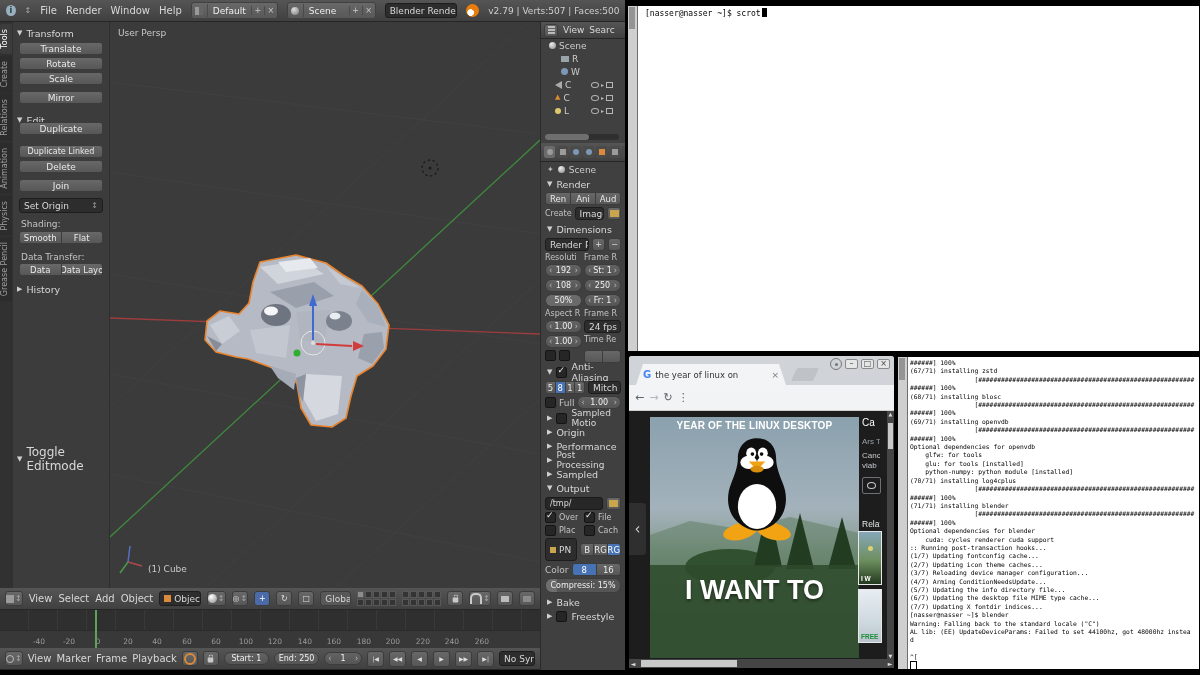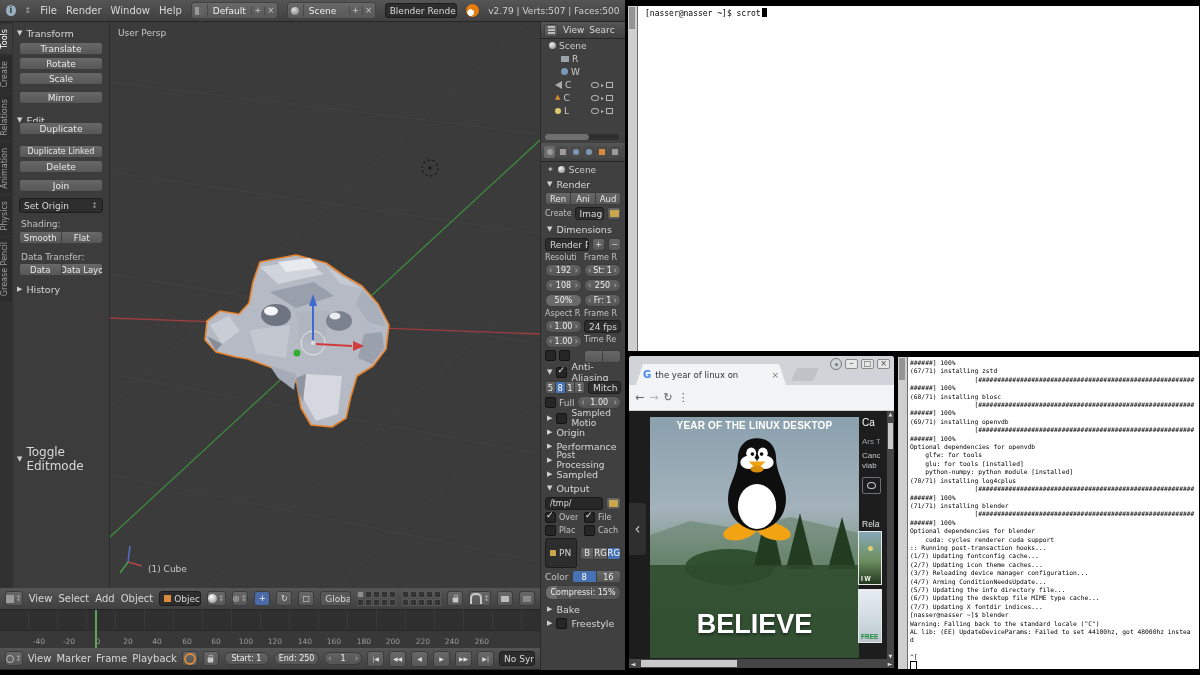--- a/index.html
+++ b/index.html
@@ -662,21 +662,21 @@
       <span style="display:flex;gap:3px;align-items:center">
           <span class="cb"></span>
           <span class="lbl">Plac</span>
         </span>
       <span style="display:flex;gap:3px;align-items:center">
           <span class="cb"></span>
           <span class="lbl">Cach</span>
         </span>
     </div>
     <div class="prow">
-      <div class="ddk" style="width:32px;height:30px">
+      <div class="ddk" style="width:32px;height:23px">
           <span class="cubedot" style="background:#c9a64e;width:6px;height:6px"></span>
           <span>PN</span>
         </div>
       <div class="seg" style="flex:1">
         <div class="sg">B</div>
         <div class="sg">RG</div>
         <div class="sg on">RG</div>
       </div>
     </div>
     <div class="prow">
@@ -751,21 +751,21 @@
         <ellipse cx="40" cy="33" rx="10" ry="8" fill="#fff"></ellipse>
         <ellipse cx="60" cy="33" rx="10" ry="8" fill="#fff"></ellipse>
         <ellipse cx="43" cy="22" rx="6" ry="7" fill="#fff"></ellipse>
         <ellipse cx="57" cy="22" rx="6" ry="7" fill="#fff"></ellipse>
         <circle cx="44.5" cy="23" r="2.2" fill="#0e0e0e"></circle>
         <circle cx="55.5" cy="23" r="2.2" fill="#0e0e0e"></circle>
         <path d="M40 32 L60 32 L50 42 Z" fill="#f2a313"></path>
         <ellipse cx="50" cy="41" rx="8" ry="4" fill="#d98e0b"></ellipse>
       </svg>
       <div class="p-head">YEAR OF THE LINUX DESKTOP</div>
-      <div class="p-believe">BELIEVE</div>
+      <div class="p-want">I WANT TO</div>
     </div>
     <div class="navprev">‹</div>
     <div class="sideband" style="top:6px;font-size:10px;color:#fff;width:18px">Ca</div>
     <div class="sideband" style="top:26px;font-size:8px;color:#98a0a6;width:18px">Ars T</div>
     <div class="sideband" style="top:40px;font-size:8px;color:#c4c8cc;width:18px">Canc</div>
     <div class="sideband" style="top:50px;font-size:8px;color:#c4c8cc;width:18px">viab</div>
     <div class="sideband" style="top:66px;width:17px;height:15px;border:1px solid #6b7075;border-radius:2px;display:flex;align-items:center;justify-content:center">
       <i style="width:7px;height:5px;border:1px solid #c4c8cc;border-radius:50%"></i>
     </div>
     <div class="sideband" style="top:108px;font-size:8.5px;color:#e4e6e8;width:18px">Relat</div>

